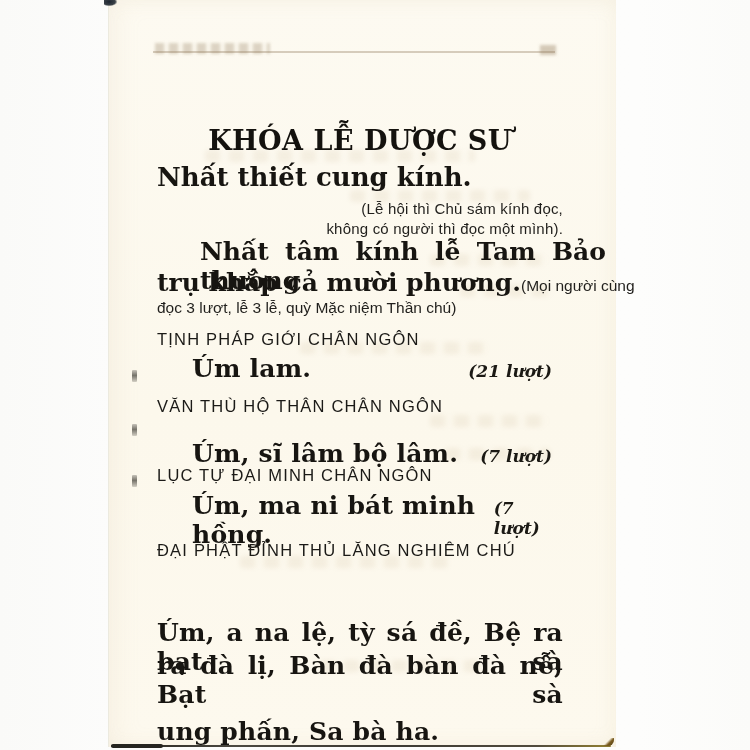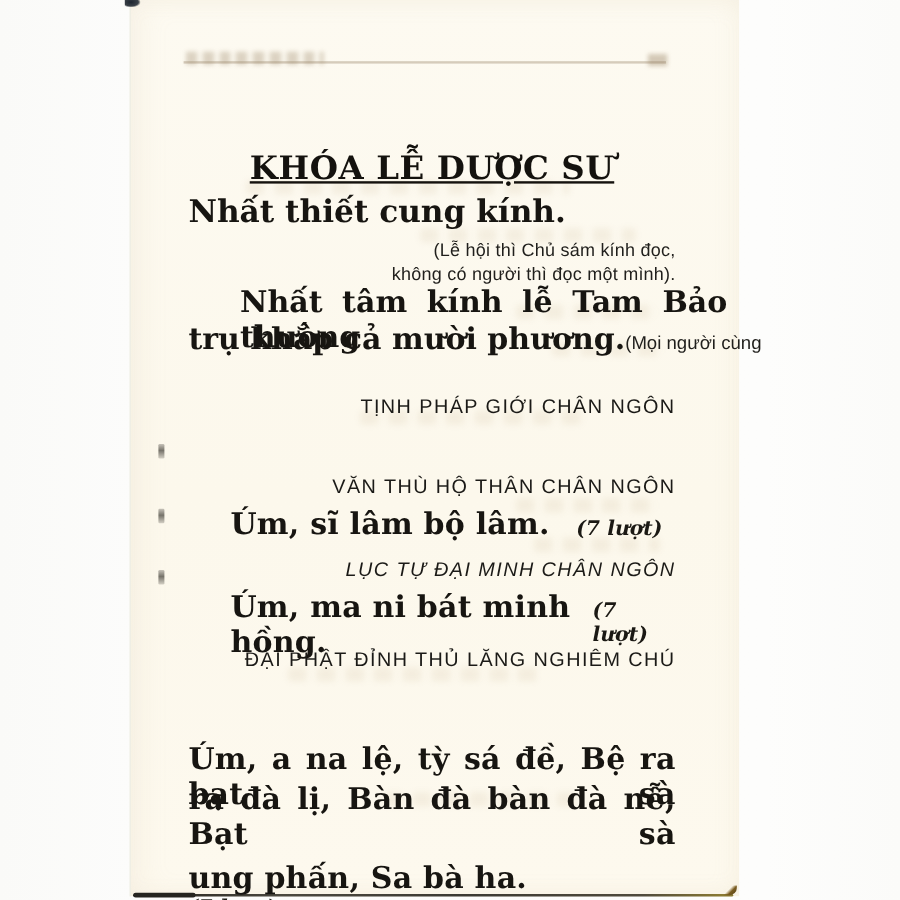--- a/index.html
+++ b/index.html
@@ -69,39 +69,39 @@
   }
   
   .content {
     position: absolute; left: 157px; top: 0; width: 406px; height: 747px;
     color: #171511;
   }
   .content > div { position: absolute; left: 0; width: 406px; }
   .serif-b { font-family: "DejaVu Serif", serif; font-weight: bold; }
 
   .t-title { top: 126px; text-align: center;
-    font: bold 27px/1.1 "DejaVu Serif", serif; letter-spacing: 0.5px; color: #14120e; text-decoration: underline; }
+    font: bold 27px/1.1 "DejaVu Serif", serif; letter-spacing: 0.5px; color: #14120e; }
   .t-heading1 { top: 163px; font: bold 26px/1.1 "DejaVu Serif", serif; }
   .t-note { top: 199px; text-align: right; right: 6px;
     font: 15px/19.5px "Liberation Sans", sans-serif; color: #201f1c; letter-spacing: 0.2px; }
   .t-para1 { top: 238px; font: bold 25px/1.15 "DejaVu Serif", serif;
     text-align: justify; text-align-last: justify; margin-left: 43px; }
   .t-para2 { top: 269px; display: flex; justify-content: space-between;
     align-items: baseline; white-space: nowrap; }
   .t-para2 .big { font: bold 25px/1.15 "DejaVu Serif", serif; }
   .t-para2 .small { font: 15.5px/1.2 "Liberation Sans", sans-serif; color: #201f1c; }
   .t-para3 { top: 299px; font: 15.5px/1.2 "Liberation Sans", sans-serif; color: #201f1c; }
 
-  .sec-heading { text-align: right;
+  .sec-heading { text-align: left;
     font: 16.5px/1.2 "Liberation Sans", sans-serif; letter-spacing: 1.2px; color: #1b1a17; }
-  .sh-1 { top: 330px; } .sh-2 { top: 397px; } .sh-3 { top: 466px; font-style: italic; } .sh-4 { top: 541px; }
+  .sh-1 { top: 330px; } .sh-2 { top: 397px; } .sh-3 { top: 466px; } .sh-4 { top: 541px; }
 
   .mantra-row { display: flex; justify-content: space-between; align-items: baseline;
     left: 35px !important; width: 360px !important; }
-  .mr-1 { top: 355px; } .mr-2 { top: 423px; align-items: flex-end; } .mr-3 { top: 492px; }
+  .mr-1 { top: 355px; } .mr-2 { top: 440px; } .mr-3 { top: 492px; }
   .mantra { font: bold 25px/1.15 "DejaVu Serif", serif; letter-spacing: 0.2px; }
   .count { font: italic bold 17px/1.2 "DejaVu Serif", serif; color: #1b1914; }
 
   .big-line { font: bold 25px/1.15 "DejaVu Serif", serif;
     text-align: justify; text-align-last: justify; letter-spacing: 0.2px; margin-top: 48px; }
   .bl-1 { top: 571px; } .bl-2 { top: 604px; } .bl-3 { top: 637px; }
   .bl-4 { top: 670px; width: 396px !important; display: flex;
     justify-content: flex-end; align-items: baseline; flex-direction: column; }
 </style>
 </head>
@@ -141,22 +141,27 @@
     <div class="t-note">
       <span>(Lễ hội thì Chủ sám kính đọc,</span><br>
       <span>không có người thì đọc một mình).</span>
     </div>
 
     <div class="t-para1">Nhất tâm kính lễ Tam Bảo thường</div>
     <div class="t-para2">
       <span class="big">trụ khắp cả mười phương.</span>
       <span class="small">(Mọi người cùng</span>
     </div>
+    <div class="t-para3">đọc 3 lượt, lễ 3 lễ, quỳ Mặc niệm Thần chú)</div>
 
     <div class="sec-heading sh-1">TỊNH PHÁP GIỚI CHÂN NGÔN</div>
+    <div class="mantra-row mr-1">
+      <span class="mantra">Úm lam.</span>
+      <span class="count">(21 lượt)</span>
+    </div>
 
     <div class="sec-heading sh-2">VĂN THÙ HỘ THÂN CHÂN NGÔN</div>
     <div class="mantra-row mr-2">
       <span class="mantra">Úm, sĩ lâm bộ lâm.</span>
       <span class="count">(7 lượt)</span>
     </div>
 
     <div class="sec-heading sh-3">LỤC TỰ ĐẠI MINH CHÂN NGÔN</div>
     <div class="mantra-row mr-3">
       <span class="mantra">Úm, ma ni bát minh hồng.</span>

